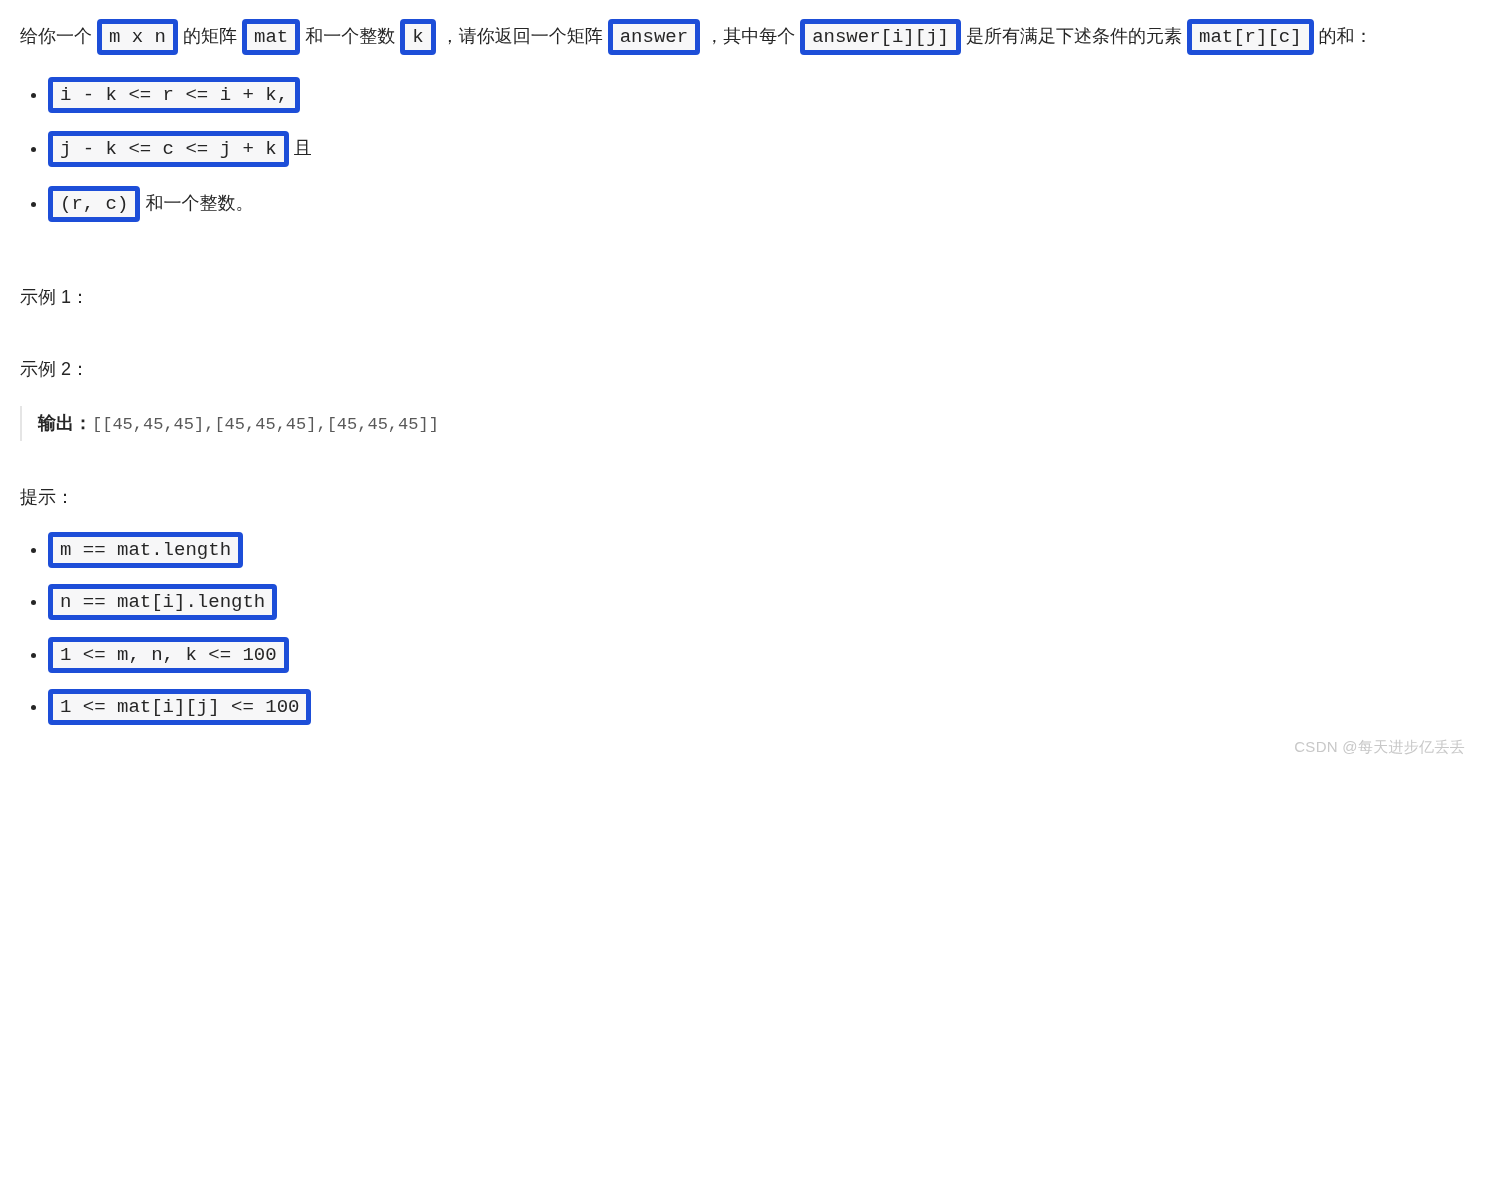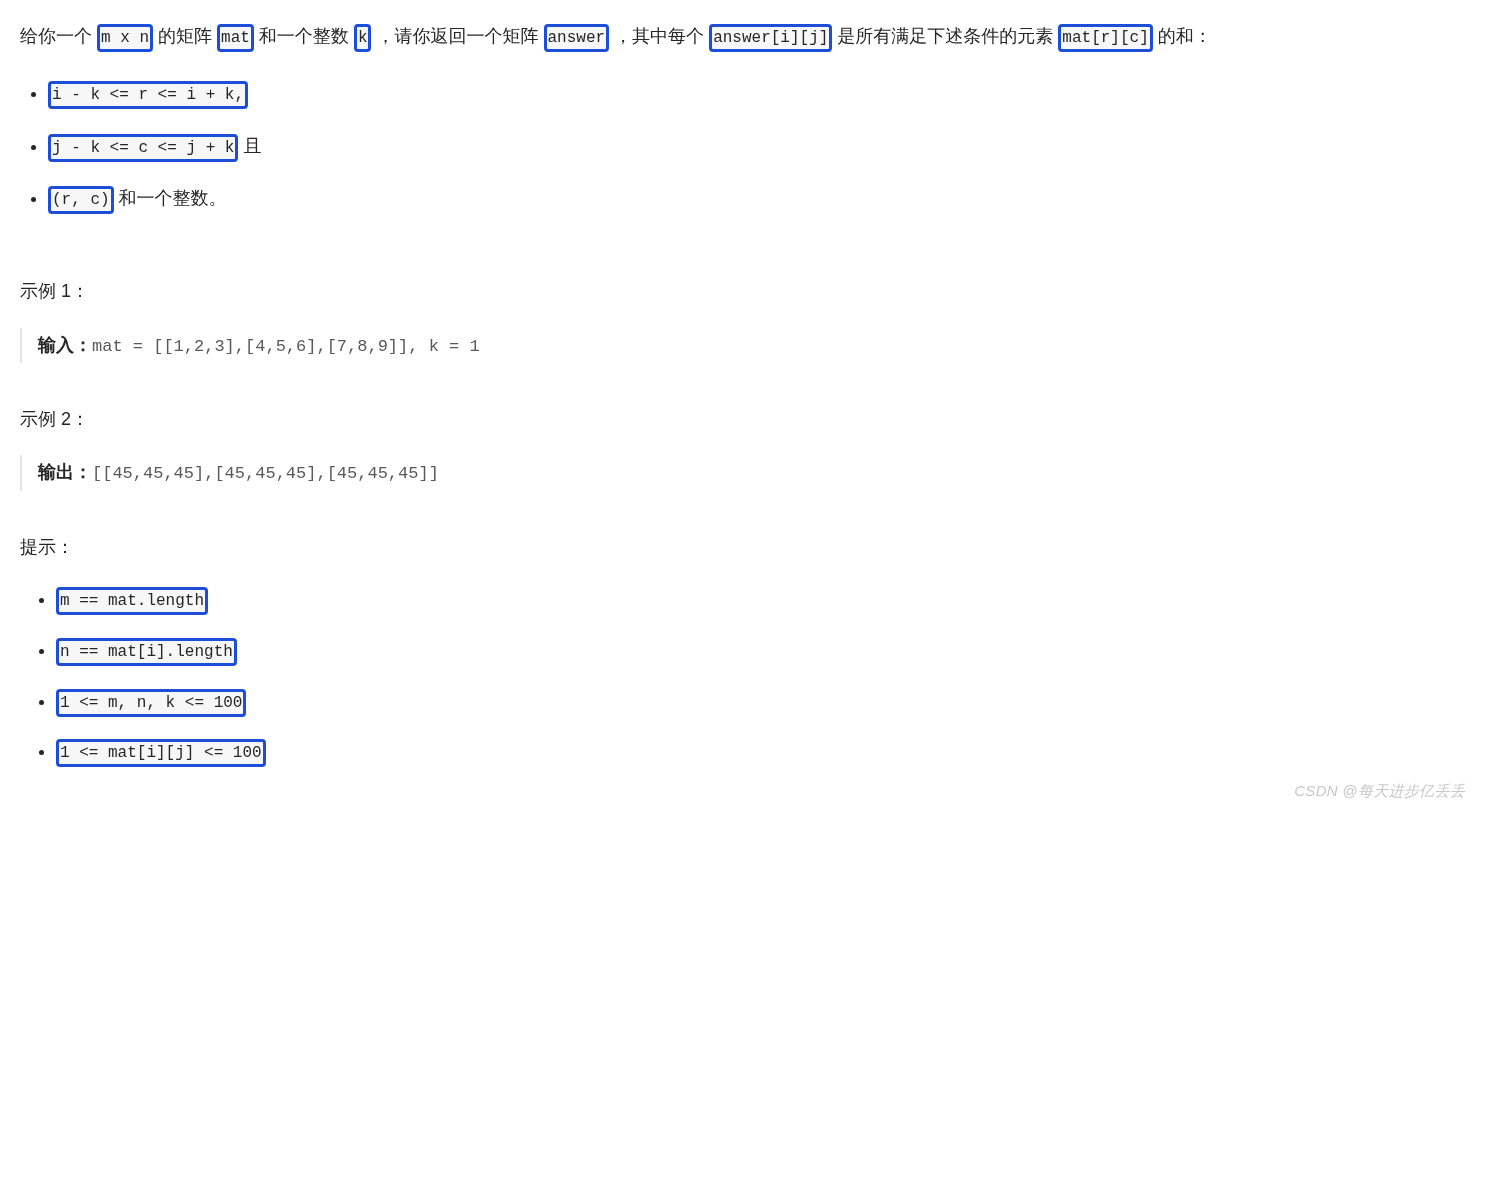--- a/index.html
+++ b/index.html
@@ -19,24 +19,24 @@
     }
     .description {
       margin-bottom: 24px;
     }
     .description p {
       color: #262626;
     }
     code.inline {
       font-family: "SF Mono", Monaco, Menlo, Consolas, "Courier New", monospace;
       background: #f7f7f8;
-      border: 3px solid #1d4ed8;
+      border: 5px solid #1d4ed8;
       border-radius: 4px;
-      padding: 2px 1px;
-      font-size: 16px;
+      padding: 2px 7px;
+      font-size: 19px;
       color: #262626;
     }
     ul.conditions {
       list-style: disc;
       padding-left: 28px;
       margin-bottom: 60px;
     }
     ul.conditions li {
       margin: 20px 0;
       font-size: 18px;
@@ -64,31 +64,30 @@
     .example-value {
       font-family: "SF Mono", Monaco, Menlo, Consolas, "Courier New", monospace;
       color: #595959;
       font-size: 17px;
     }
     ul.hints {
       list-style: disc;
       padding-left: 28px;
     }
     ul.hints li {
-      margin: 18px 8px;
+      margin: 18px 0;
     }
     .watermark {
       position: absolute;
       bottom: 12px;
       right: 20px;
       color: #c8c8c8;
       font-size: 15px;
       font-weight: 400;
       letter-spacing: 0.3px;
-      font-style: italic;
     }
   </style>
 </head>
 <body>
 
 <div class="description">
   <p>
     <span>给你一个 </span><code class="inline">m x n</code><span> 的矩阵 </span><code class="inline">mat</code><span> 和一个整数 </span><code class="inline">k</code><span> ，请你返回一个矩阵 </span><code class="inline">answer</code><span> ，其中每个 </span><code class="inline">answer[i][j]</code><span> 是所有满足下述条件的元素 </span><code class="inline">mat[r][c]</code><span> 的和：</span>
   </p>
 </div>
@@ -101,23 +100,20 @@
     <code class="inline">j - k &lt;= c &lt;= j + k</code><span> 且</span>
   </li>
   <li>
     <code class="inline">(r, c)</code><span> 和一个整数。</span>
   </li>
 </ul>
 
 <div class="section-title">示例 1：</div>
 
 <div class="example-block">
-  <div class="example-line">
-    <span class="example-label">输入：</span><span class="example-value">mat = [[1,2,3],[4,5,6],[7,8,9]], k = 1</span>
-  </div>
 </div>
 
 <div class="section-title">示例 2：</div>
 
 <div class="example-block">
   <div class="example-line">
     <span class="example-label">输出：</span><span class="example-value">[[45,45,45],[45,45,45],[45,45,45]]</span>
   </div>
 </div>
 

